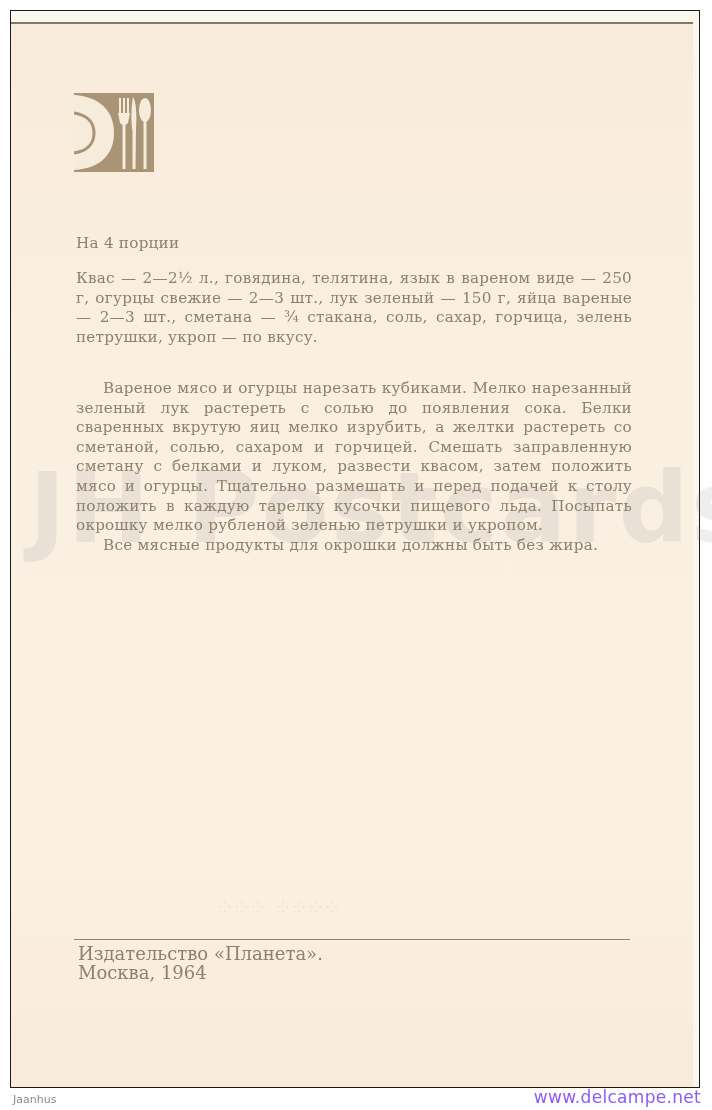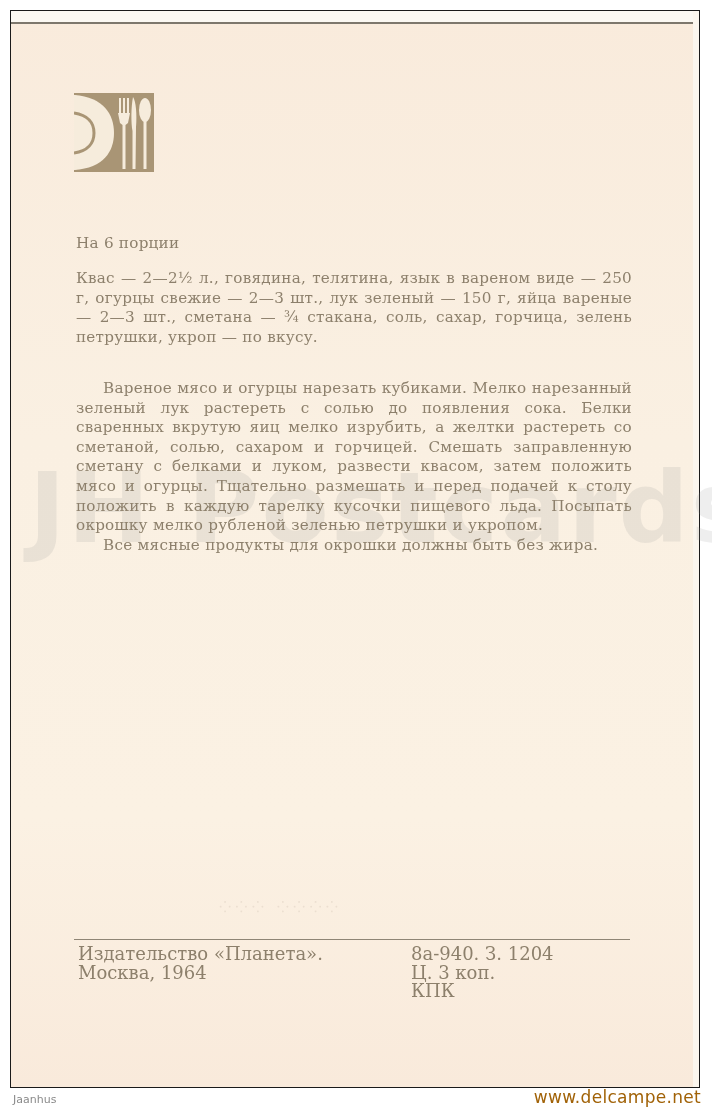--- a/index.html
+++ b/index.html
@@ -117,21 +117,21 @@
       font-family: "DejaVu Sans", sans-serif;
       font-size: 11px;
       color: #8a8a8a;
     }
     .credit-right {
       position: absolute;
       right: 11px;
       top: 1087px;
       font-family: "DejaVu Sans", sans-serif;
       font-size: 17px;
-      color: #a16207;
+      color: #8b5cf6;
       letter-spacing: 0.3px;
     }
   </style>
 </head>
 <body>
 
 <div class="card">
   <div class="card-top-edge"></div>
   <div class="card-right-edge"></div>
 
@@ -150,39 +150,34 @@
       <rect x="53" y="5" width="2" height="18" fill="#f6ecdc"></rect>
       <path d="M44 20 L56 20 L54 30 L51.5 32 L51.5 76 L48.5 76 L48.5 32 L46 30 Z" fill="#f6ecdc"></path>
 
       <path d="M59 4 C62 8 63 22 62 34 L61.5 76 L58.5 76 L58.5 38 C57 30 57 14 59 4 Z" fill="#f6ecdc"></path>
 
       <ellipse cx="71" cy="17" rx="6" ry="12" fill="#f6ecdc"></ellipse>
       <rect x="69.5" y="27" width="3" height="49" fill="#f6ecdc"></rect>
     </svg>
   </div>
 
-  <div class="text title" style="left:65px; top:223px;">На 6 порции</div>
+  <div class="text title" style="left:65px; top:223px;">На 4 порции</div>
 
   <div class="text ingredients" style="left:65px; top:258px;">Квас — 2—2½ л., говядина, телятина, язык в вареном виде — 250 г, огурцы свежие — 2—3 шт., лук зеленый — 150 г, яйца вареные — 2—3 шт., сметана — ¾ стакана, соль, сахар, горчица, зелень петрушки, укроп — по вкусу.</div>
 
   <div class="text method" style="left:65px; top:368px;">
     <p>Вареное мясо и огурцы нарезать кубиками. Мелко нарезанный зеленый лук растереть с солью до появления сока. Белки сваренных вкрутую яиц мелко изрубить, а желтки растереть со сметаной, солью, сахаром и горчицей. Смешать заправленную сметану с белками и луком, развести квасом, затем положить мясо и огурцы. Тщательно размешать и перед подачей к столу положить в каждую тарелку кусочки пищевого льда. Посыпать окрошку мелко рубленой зеленью петрушки и укропом.</p>
     <p>Все мясные продукты для окрошки должны быть без жира.</p>
   </div>
 
   <div class="ghost-stamp" style="left:208px; top:885px;">⁘⁘⁘ ⁘⁘⁘⁘</div>
 
   <div class="rule" style="left:63px; top:928px;"></div>
 
   <div class="footer-left" style="left:67px; top:934px;">
     <span class="footer-line">Издательство «Планета».</span>
     <span class="footer-line">Москва, 1964</span>
   </div>
 
-  <div class="footer-right" style="left:400px; top:934px;">
-    <span class="footer-line">8а-940. З. 1204</span>
-    <span class="footer-line">Ц. 3 коп.</span>
-    <span class="footer-line">КПК</span>
-  </div>
 </div>
 
 <div class="credit-left">Jaanhus</div>
 <div class="credit-right">www.delcampe.net</div>
 
 </body></html>

